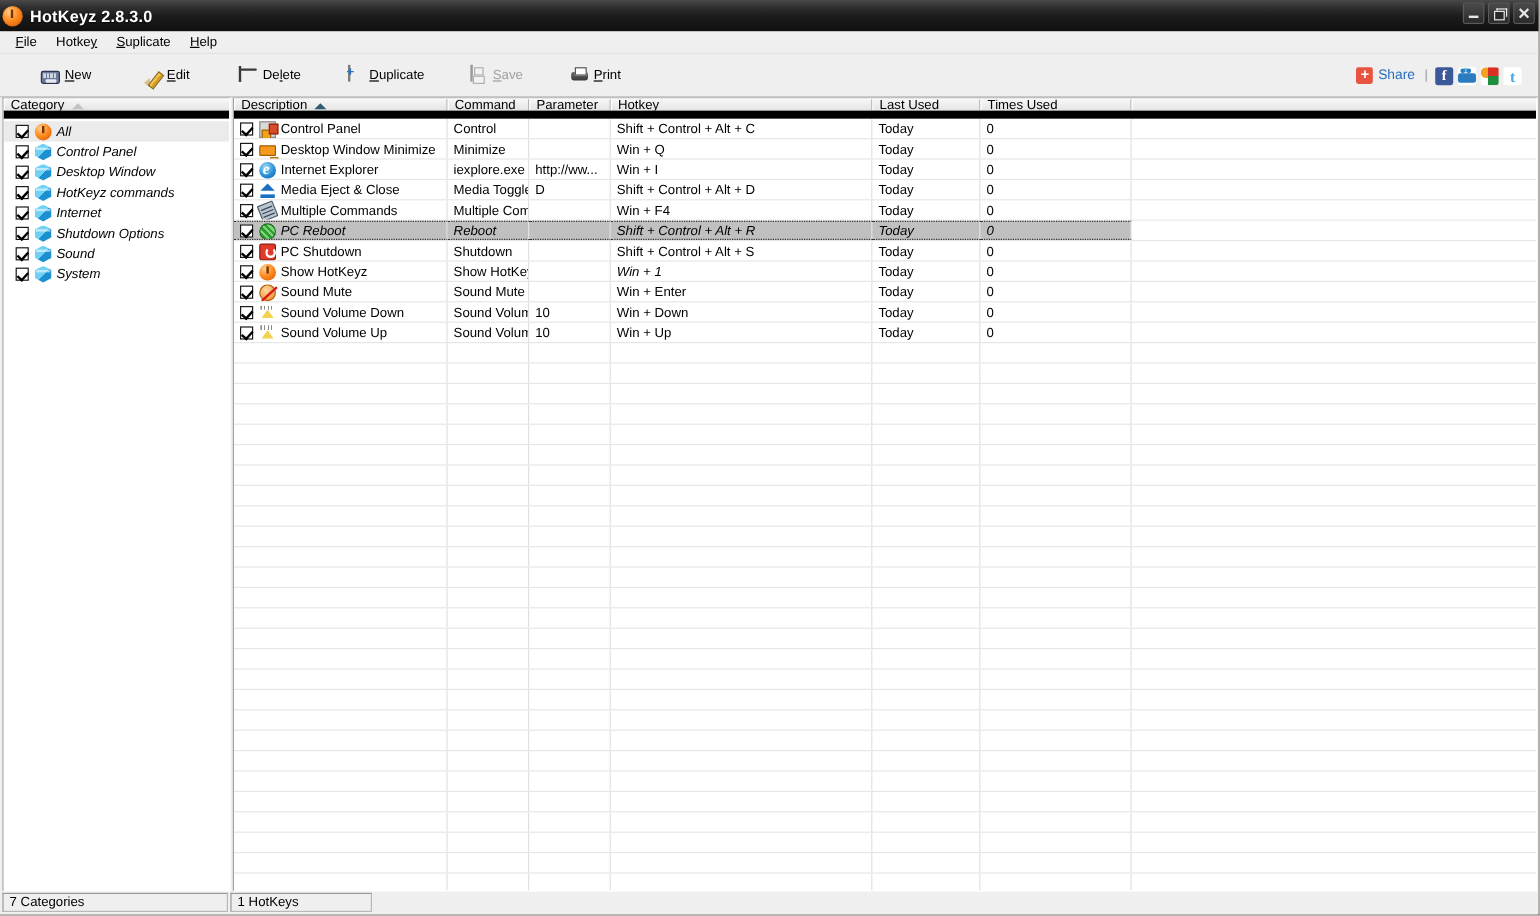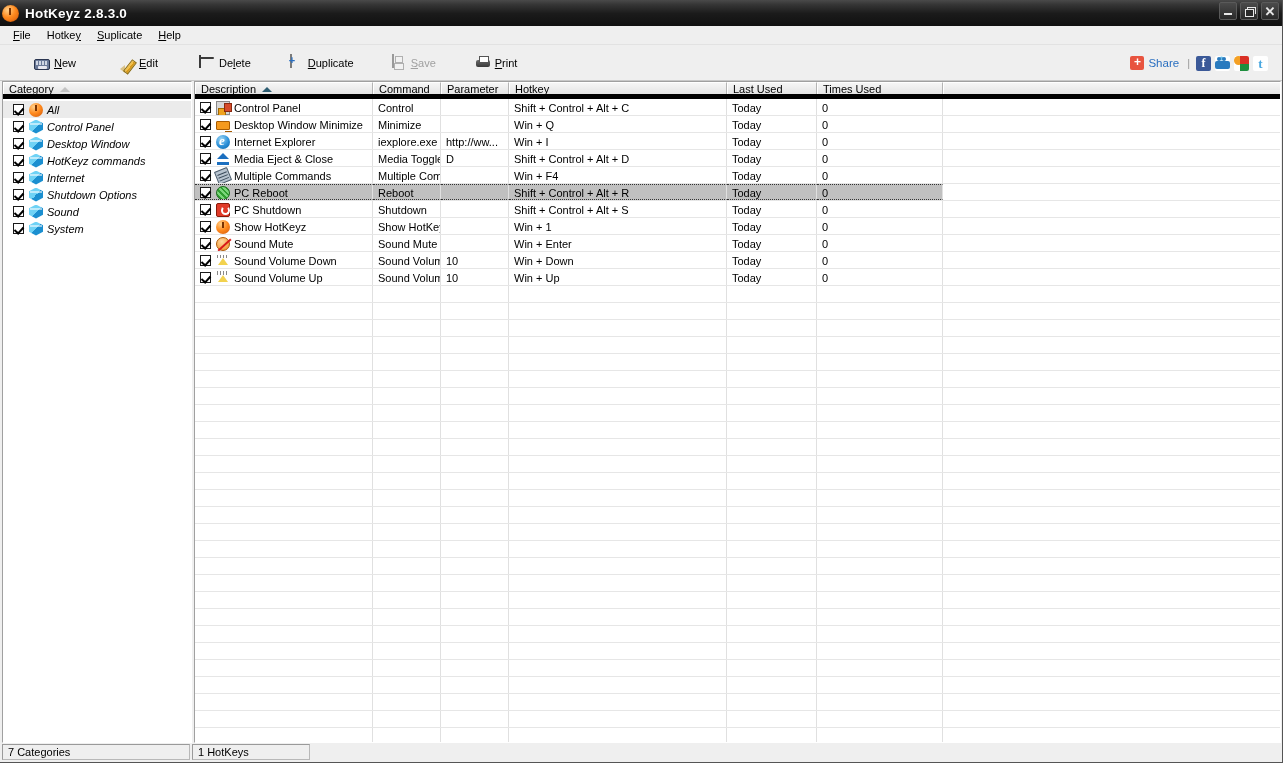--- a/index.html
+++ b/index.html
@@ -215,42 +215,42 @@
     display: flex; flex-direction: column;
     min-height: 0; overflow: hidden;
   }
   .cat-panel { width: 190px; flex: 0 0 190px; margin: 0 1px 0 2px; }
   .list-panel { flex: 1 1 auto; margin: 0 1px 0 1px; }
 
   
   .hdr {
     display: flex; height: 17px; flex: 0 0 17px;
     background: #ececec;
-    border-bottom: 5px solid #000000;
+    border-bottom: 7px solid #000000;
     text-align: right;
   }
   .hdr-cell {
     background: linear-gradient(to bottom,#f6f6f6,#e4e4e4);
     border-right: 1px solid #b4b4b4;
     border-top: 1px solid #ffffff;
     border-left: 1px solid #ffffff;
     padding: 1px 0 0 5px;
     font-size: 11px; color: #000;
     display: flex; align-items: center; gap: 6px;
     overflow: hidden; white-space: nowrap;
   }
   .sort-asc {
     width: 0; height: 0; border-left: 5px solid transparent;
     border-right: 5px solid transparent; border-bottom: 5px solid #2d5d72;
   }
   .sort-asc.muted { border-bottom-color: #c2c2c2; }
 
   .rows { flex: 1 1 auto; overflow: hidden; background: #fff; }
   .row { display: flex; height: 17px; border-bottom: 1px solid #e6e6e6; }
-  .row.selected .cell { background: #c0c0c0; }
+  .row.selected .cell { background: #c0c0c0; font-style: italic; }
   .row.selected .cell.spill { background: #fff; border-bottom-color:#e6e6e6; }
   .row.selected .cell.focus-start { border-top: 1px dotted #333; border-bottom: 1px dotted #333; }
   .cell {
     border-right: 1px solid #e0e0e0;
     padding: 1px 0 0 5px;
     font-size: 11px; color: #000;
     display: flex; align-items: center; gap: 4px;
     overflow: hidden; white-space: nowrap;
   }
   .cell.last { border-right: none; }
@@ -697,21 +697,21 @@
           <div class="row">
             <div class="cell" style="flex: 0 0 178px;">
               <span class="ckbx"></span>
               <span class="mi mi-orange"></span>
               <span>Show HotKeyz</span>
             </div>
             <div class="cell" style="flex: 0 0 68px;">
               <span>Show HotKeyz</span>
             </div>
             <div class="cell" style="flex: 0 0 68px;"></div>
-            <div class="cell" style="flex: 0 0 218px;">
+            <div class="cell" style="flex: 0 0 218px; font-style: italic;">
               <span>Win + 1</span>
             </div>
             <div class="cell" style="flex: 0 0 90px;">
               <span>Today</span>
             </div>
             <div class="cell" style="flex: 0 0 126px;">
               <span>0</span>
             </div>
             <div class="cell spill last" style="flex: 1 1 auto;"></div>
           </div>

